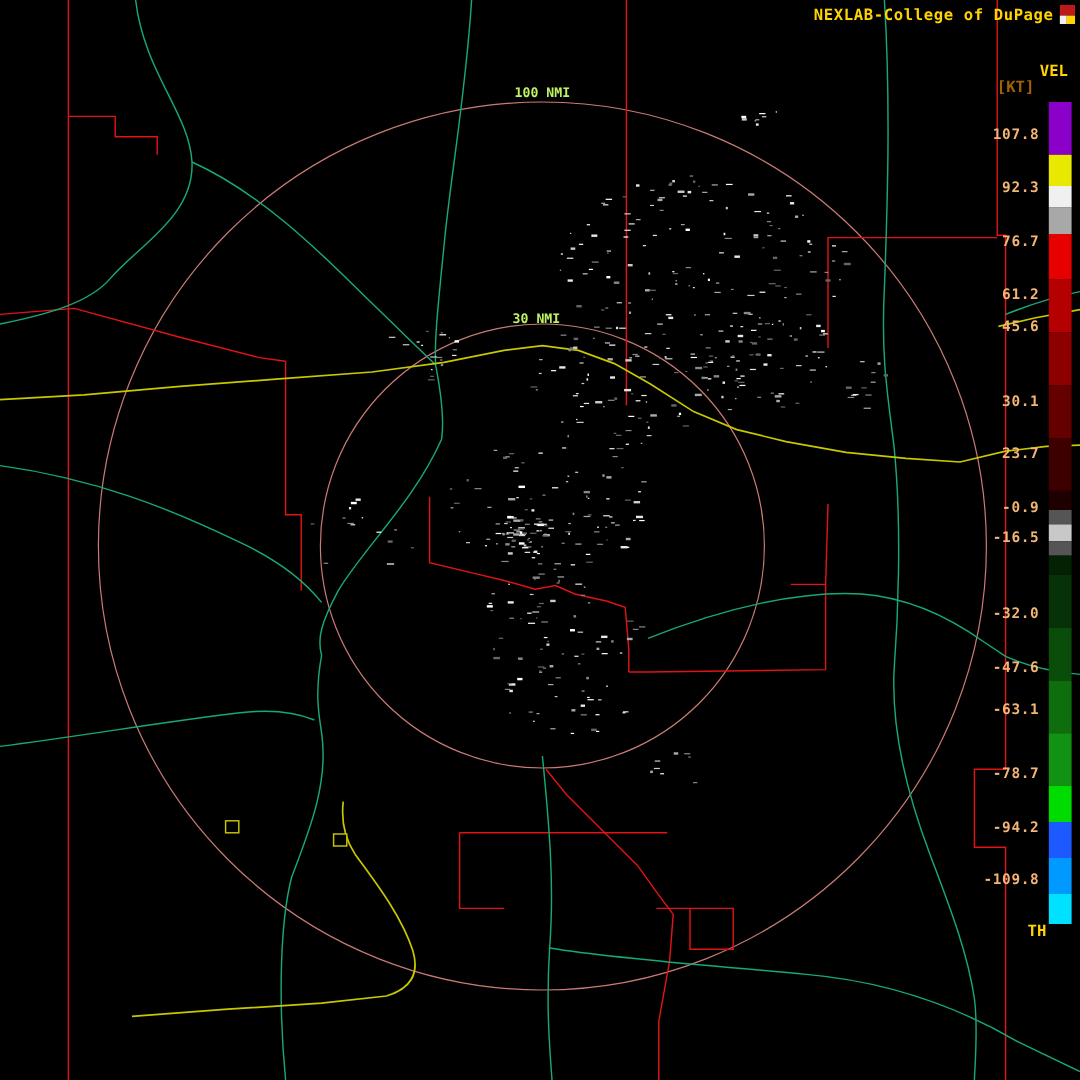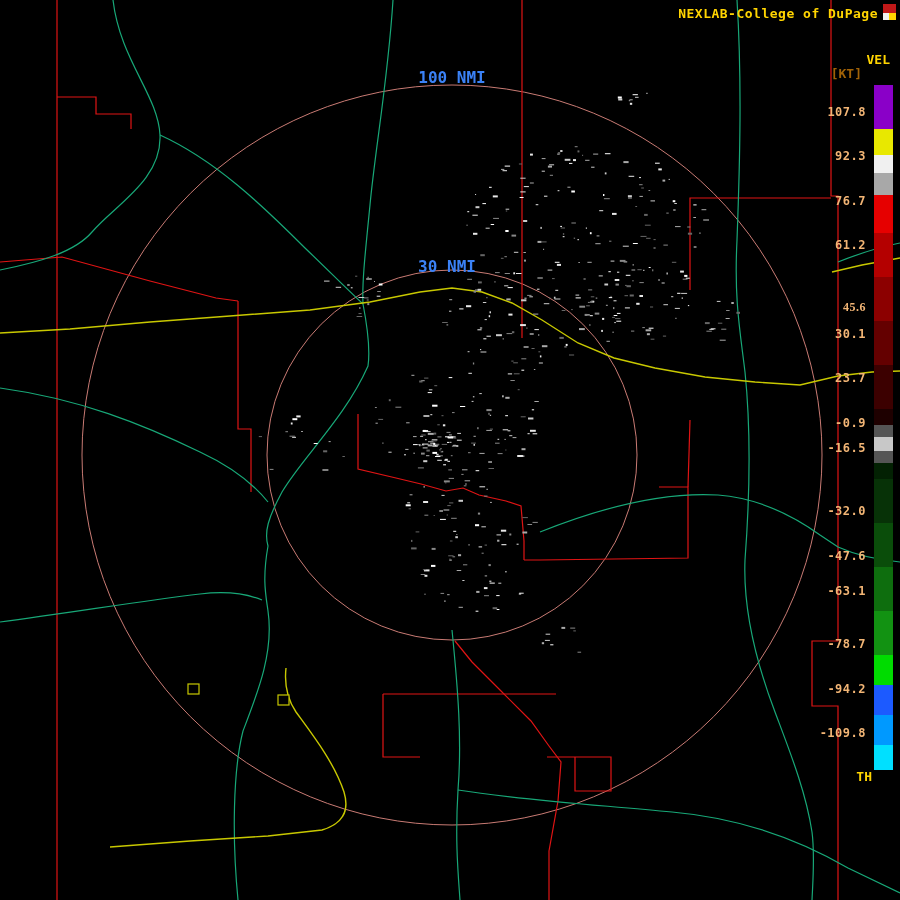--- a/index.html
+++ b/index.html
@@ -9,21 +9,21 @@
   .title{position:absolute;top:6px;right:22px;color:#ffd400;font-size:13px;font-weight:bold;
          letter-spacing:0.5px;white-space:pre;}
   .logo{position:absolute;top:4px;right:4px;width:13px;height:16px;}
   .vel{position:absolute;top:52px;right:10px;color:#ffd400;font-size:13px;font-weight:bold;}
   .kt{position:absolute;top:66px;right:38px;color:#a16207;font-size:13px;font-weight:bold;}
   .th{position:absolute;top:769px;right:28px;color:#ffd400;font-size:13px;font-weight:bold;}
   #colorbar{position:absolute;top:85px;left:874px;width:19px;font-size:0;line-height:0;}
   #colorbar div{width:100%;}
   .tick{position:absolute;right:34px;transform:translateY(-50%);color:#f2b575;
         font-size:12px;font-weight:bold;letter-spacing:0.5px;}
-  .ring-label{position:absolute;color:#3b82f6;font-size:16px;font-weight:bold;
+  .ring-label{position:absolute;color:#bef264;font-size:11px;font-weight:bold;
               transform:translate(-50%,-50%);white-space:pre;}
   .caption{position:absolute;bottom:7px;left:0;width:900px;text-align:center;color:#ffd400;
            font-size:13px;font-weight:bold;letter-spacing:2px;white-space:pre;}
 </style>
 </head>
 <body>
 
 <div class="screen">
 
   <svg class="map" width="900" height="900" viewBox="0 0 900 900">
@@ -665,21 +665,21 @@
       <div style="height: 30px; background: rgb(0, 220, 0);"></div>
       <div style="height: 30px; background: rgb(28, 90, 255);"></div>
       <div style="height: 30px; background: rgb(0, 153, 255);"></div>
       <div style="height: 25px; background: rgb(0, 224, 255);"></div>
     </div>
   <div id="ticks">
       <div class="tick" style="top: 112px;">107.8</div>
       <div class="tick" style="top: 156.36px;">92.3</div>
       <div class="tick" style="top: 200.72px;">76.7</div>
       <div class="tick" style="top: 245.08px;">61.2</div>
-      <div class="tick" style="top: 307px; font-family: Liberation Serif, serif;">45.6</div>
+      <div class="tick" style="top: 272px;">45.6</div>
       <div class="tick" style="top: 333.8px;">30.1</div>
       <div class="tick" style="top: 378.16px;">23.7</div>
       <div class="tick" style="top: 422.52px;">-0.9</div>
       <div class="tick" style="top: 448px;">-16.5</div>
       <div class="tick" style="top: 511.24px;">-32.0</div>
       <div class="tick" style="top: 555.6px;">-47.6</div>
       <div class="tick" style="top: 581px; margin-top: 10px;">-63.1</div>
       <div class="tick" style="top: 644.32px;">-78.7</div>
       <div class="tick" style="top: 688.68px;">-94.2</div>
       <div class="tick" style="top: 733.04px;">-109.8</div>

